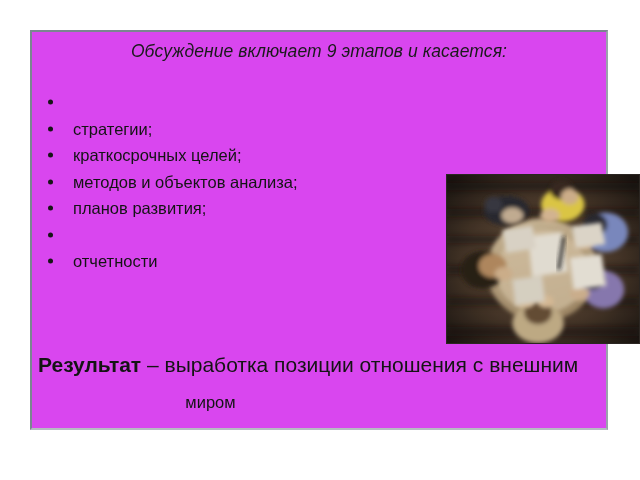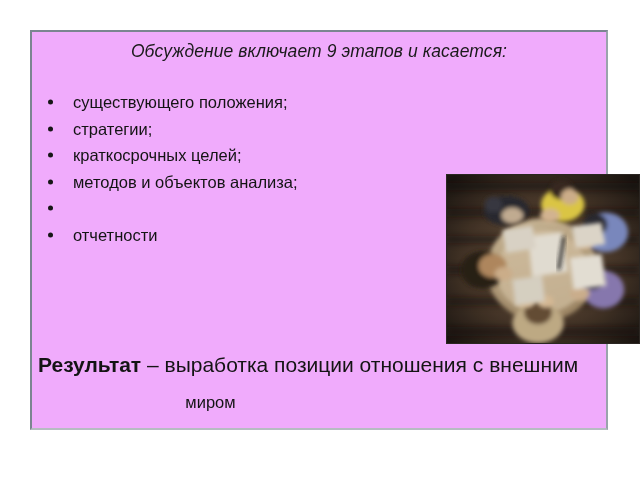--- a/index.html
+++ b/index.html
@@ -23,21 +23,21 @@
     background: #ffffff;
   }
 
   
   #content-panel {
     position: absolute;
     left: 30px;
     top: 30px;
     width: 578px;
     height: 400px;
-    background: #f0abfc;
+    background: #d946ef;
     border-top: 2px solid #7b8591;
     border-left: 2px solid #7b8591;
     border-right: 2px solid #9aa3ac;
     border-bottom: 2px solid #b6bcc2;
     box-sizing: border-box;
   }
 
   
   #slide-title {
     position: absolute;
@@ -136,40 +136,43 @@
 <div id="slide">
 
   <div id="content-panel">
 
     <div id="slide-title">Обсуждение включает 9 этапов и касается:</div>
 
     <ul id="bullet-list">
 
       <li class="bullet-row">
         <span class="bullet-marker"></span>
-        <span class="bullet-text">существующего положения;</span>
       </li>
 
       <li class="bullet-row">
         <span class="bullet-marker"></span>
         <span class="bullet-text">стратегии;</span>
       </li>
 
 
       <li class="bullet-row">
         <span class="bullet-marker"></span>
         <span class="bullet-text">краткосрочных целей;</span>
       </li>
 
       <li class="bullet-row">
         <span class="bullet-marker"></span>
         <span class="bullet-text">методов и объектов анализа;</span>
       </li>
 
 
+      <li class="bullet-row">
+        <span class="bullet-marker"></span>
+        <span class="bullet-text">планов развития;</span>
+      </li>
 
       <li class="bullet-row">
         <span class="bullet-marker"></span>
       </li>
 
       <li class="bullet-row">
         <span class="bullet-marker"></span>
         <span class="bullet-text">отчетности</span>
       </li>
 

